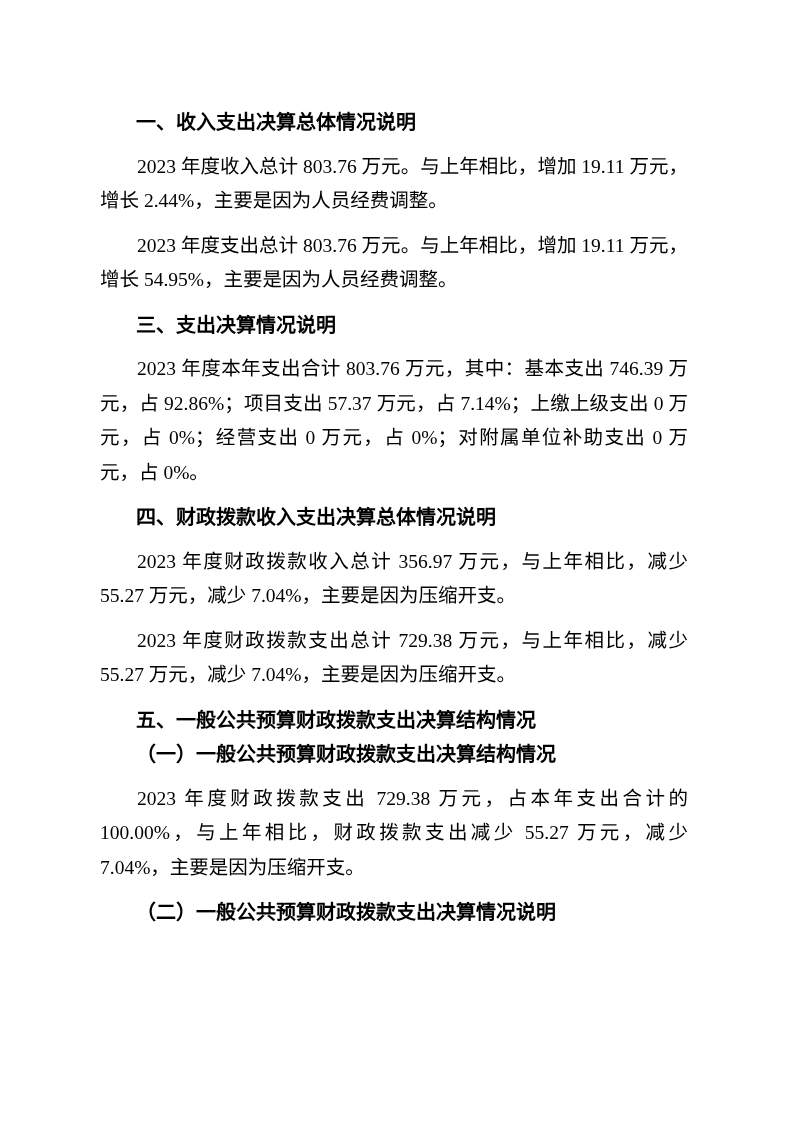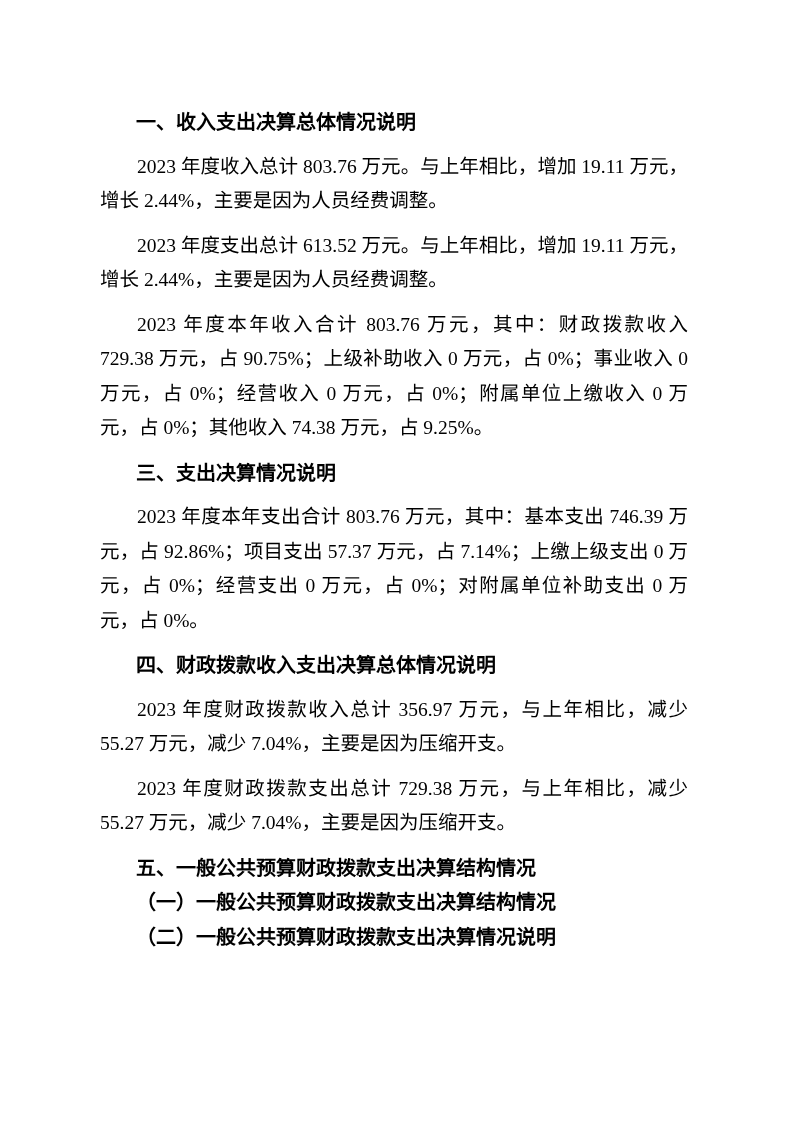--- a/index.html
+++ b/index.html
@@ -39,28 +39,25 @@
 </style>
 </head>
 <body>
 
 <main class="page">
 
   <section class="section">
     <h2 class="heading">一、收入支出决算总体情况说明</h2>
     <div class="paragraphs">
         <p class="para">2023 年度收入总计 803.76 万元。与上年相比，增加 19.11 万元，增长 2.44%，主要是因为人员经费调整。</p>
-        <p class="para">2023 年度支出总计 613.52 万元。与上年相比，增加 19.11 万元，增长 2.44%，主要是因为人员经费调整。</p>
+        <p class="para">2023 年度支出总计 803.76 万元。与上年相比，增加 19.11 万元，增长 54.95%，主要是因为人员经费调整。</p>
       </div>
   </section>
 
   <section class="section">
-    <div class="paragraphs">
-        <p class="para">2023 年度本年收入合计 803.76 万元，其中：财政拨款收入 729.38 万元，占 90.75%；上级补助收入 0 万元，占 0%；事业收入 0 万元，占 0%；经营收入 0 万元，占 0%；附属单位上缴收入 0 万元，占 0%；其他收入 74.38 万元，占 9.25%。</p>
-      </div>
   </section>
 
   <section class="section">
     <h2 class="heading">三、支出决算情况说明</h2>
     <div class="paragraphs">
         <p class="para">2023 年度本年支出合计 803.76 万元，其中：基本支出 746.39 万元，占 92.86%；项目支出 57.37 万元，占 7.14%；上缴上级支出 0 万元，占 0%；经营支出 0 万元，占 0%；对附属单位补助支出 0 万元，占 0%。</p>
       </div>
   </section>
 
   <section class="section">
@@ -71,19 +68,22 @@
       </div>
   </section>
 
   <section class="section">
     <h2 class="heading">五、一般公共预算财政拨款支出决算结构情况</h2>
     <div class="paragraphs"></div>
   </section>
 
   <section class="section">
     <h2 class="heading">（一）一般公共预算财政拨款支出决算结构情况</h2>
+    <div class="paragraphs">
+        <p class="para">2023 年度财政拨款支出 729.38 万元，占本年支出合计的 100.00%，与上年相比，财政拨款支出减少 55.27 万元，减少 7.04%，主要是因为压缩开支。</p>
+      </div>
   </section>
 
   <section class="section">
     <h2 class="heading">（二）一般公共预算财政拨款支出决算情况说明</h2>
     <div class="paragraphs"></div>
   </section>
 </main>
 
 </body></html>

